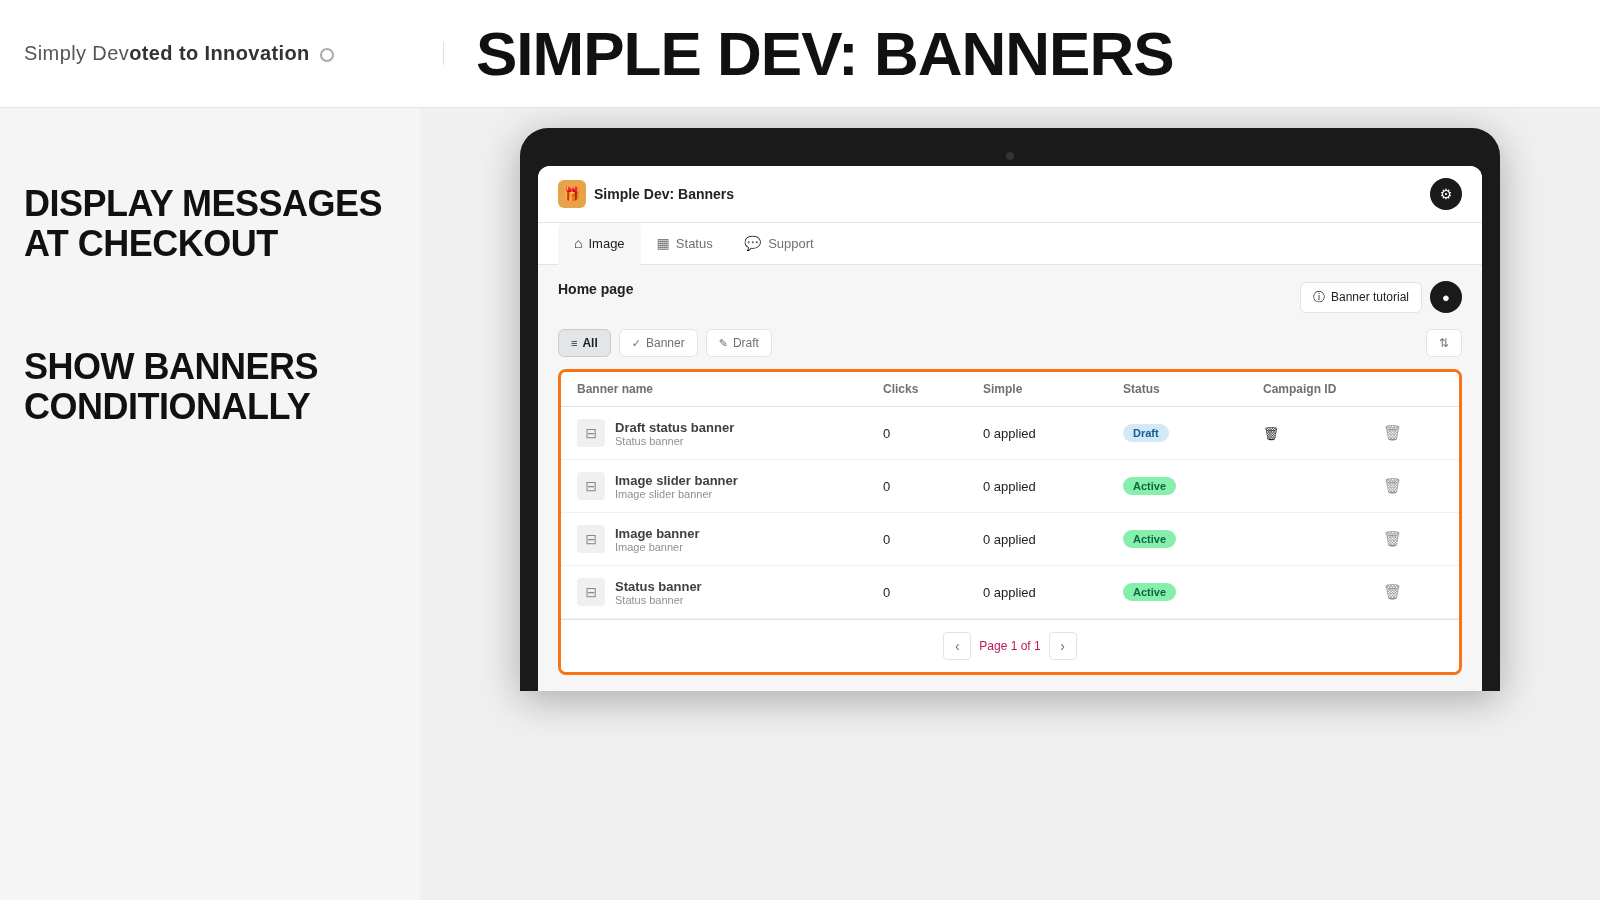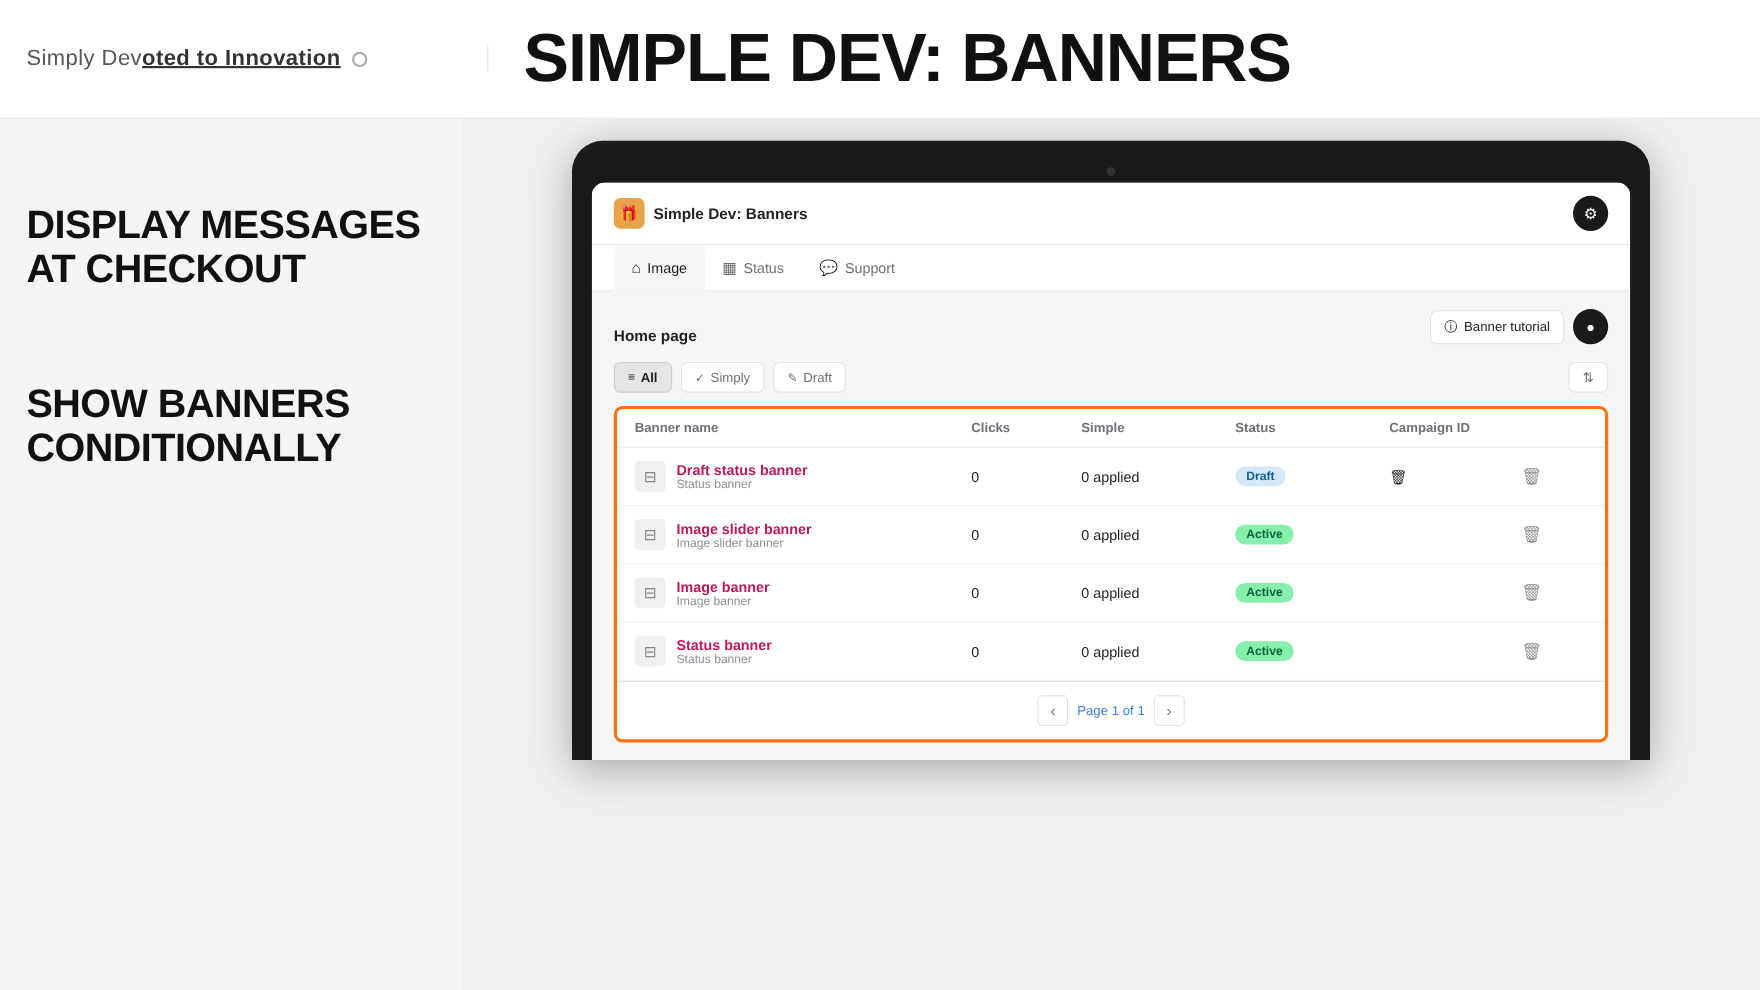--- a/index.html
+++ b/index.html
@@ -30,21 +30,20 @@
     }
     .logo-text {
       font-size: 20px;
       color: #555;
       font-weight: 400;
       letter-spacing: 0.02em;
     }
     .logo-text span {
       font-weight: 700;
       color: #333;
-      text-decoration: underline;
     }
     .logo-icon {
       display: inline-block;
       width: 14px;
       height: 14px;
       border: 2px solid #aaa;
       border-radius: 50%;
       margin-left: 4px;
       position: relative;
       top: 2px;
@@ -183,21 +182,21 @@
     }
     .nav-tab-icon {
       font-size: 14px;
     }
     .app-body {
       padding: 16px 20px;
       background: #f6f6f7;
     }
     .app-section-header {
       display: flex;
-      align-items: flex-end;
+      align-items: flex-start;
       justify-content: space-between;
       margin-bottom: 16px;
     }
     .section-title {
       font-size: 14px;
       font-weight: 600;
       color: #202223;
     }
     .banner-tutorial-btn {
       display: flex;
@@ -282,21 +281,21 @@
       display: flex;
       align-items: center;
       justify-content: center;
       font-size: 14px;
       color: #888;
       flex-shrink: 0;
     }
     .banner-name-info .primary {
       font-size: 13px;
       font-weight: 600;
-      color: #be185d;
+      color: #404040;
     }
     .banner-name-info .secondary {
       font-size: 11px;
       color: #8c9196;
     }
     .table-cell {
       font-size: 13px;
       color: #202223;
     }
     .status-badge {
@@ -338,21 +337,21 @@
       justify-content: center;
       border: 1px solid #e1e3e5;
       border-radius: 4px;
       background: #fff;
       cursor: pointer;
       font-size: 14px;
       color: #6d7175;
     }
     .page-info {
       font-size: 12px;
-      color: #3b82f6;
+      color: #be185d;
     }
     .settings-btn {
       width: 32px;
       height: 32px;
       border-radius: 50%;
       background: #1a1a1a;
       display: flex;
       align-items: center;
       justify-content: center;
       color: #fff;
@@ -436,21 +435,21 @@
               </div>
             </div>
 
             <div class="filter-bar">
               <button class="filter-btn active">
                 <span class="filter-icon">≡</span>
                 <span>All</span>
               </button>
               <button class="filter-btn">
                 <span class="filter-icon">✓</span>
-                <span>Simply</span>
+                <span>Banner</span>
               </button>
               <button class="filter-btn">
                 <span class="filter-icon">✎</span>
                 <span>Draft</span>
               </button>
               <div class="table-filter-right">
                 <button class="filter-btn">
                   <span>⇅</span>
                 </button>
               </div>

